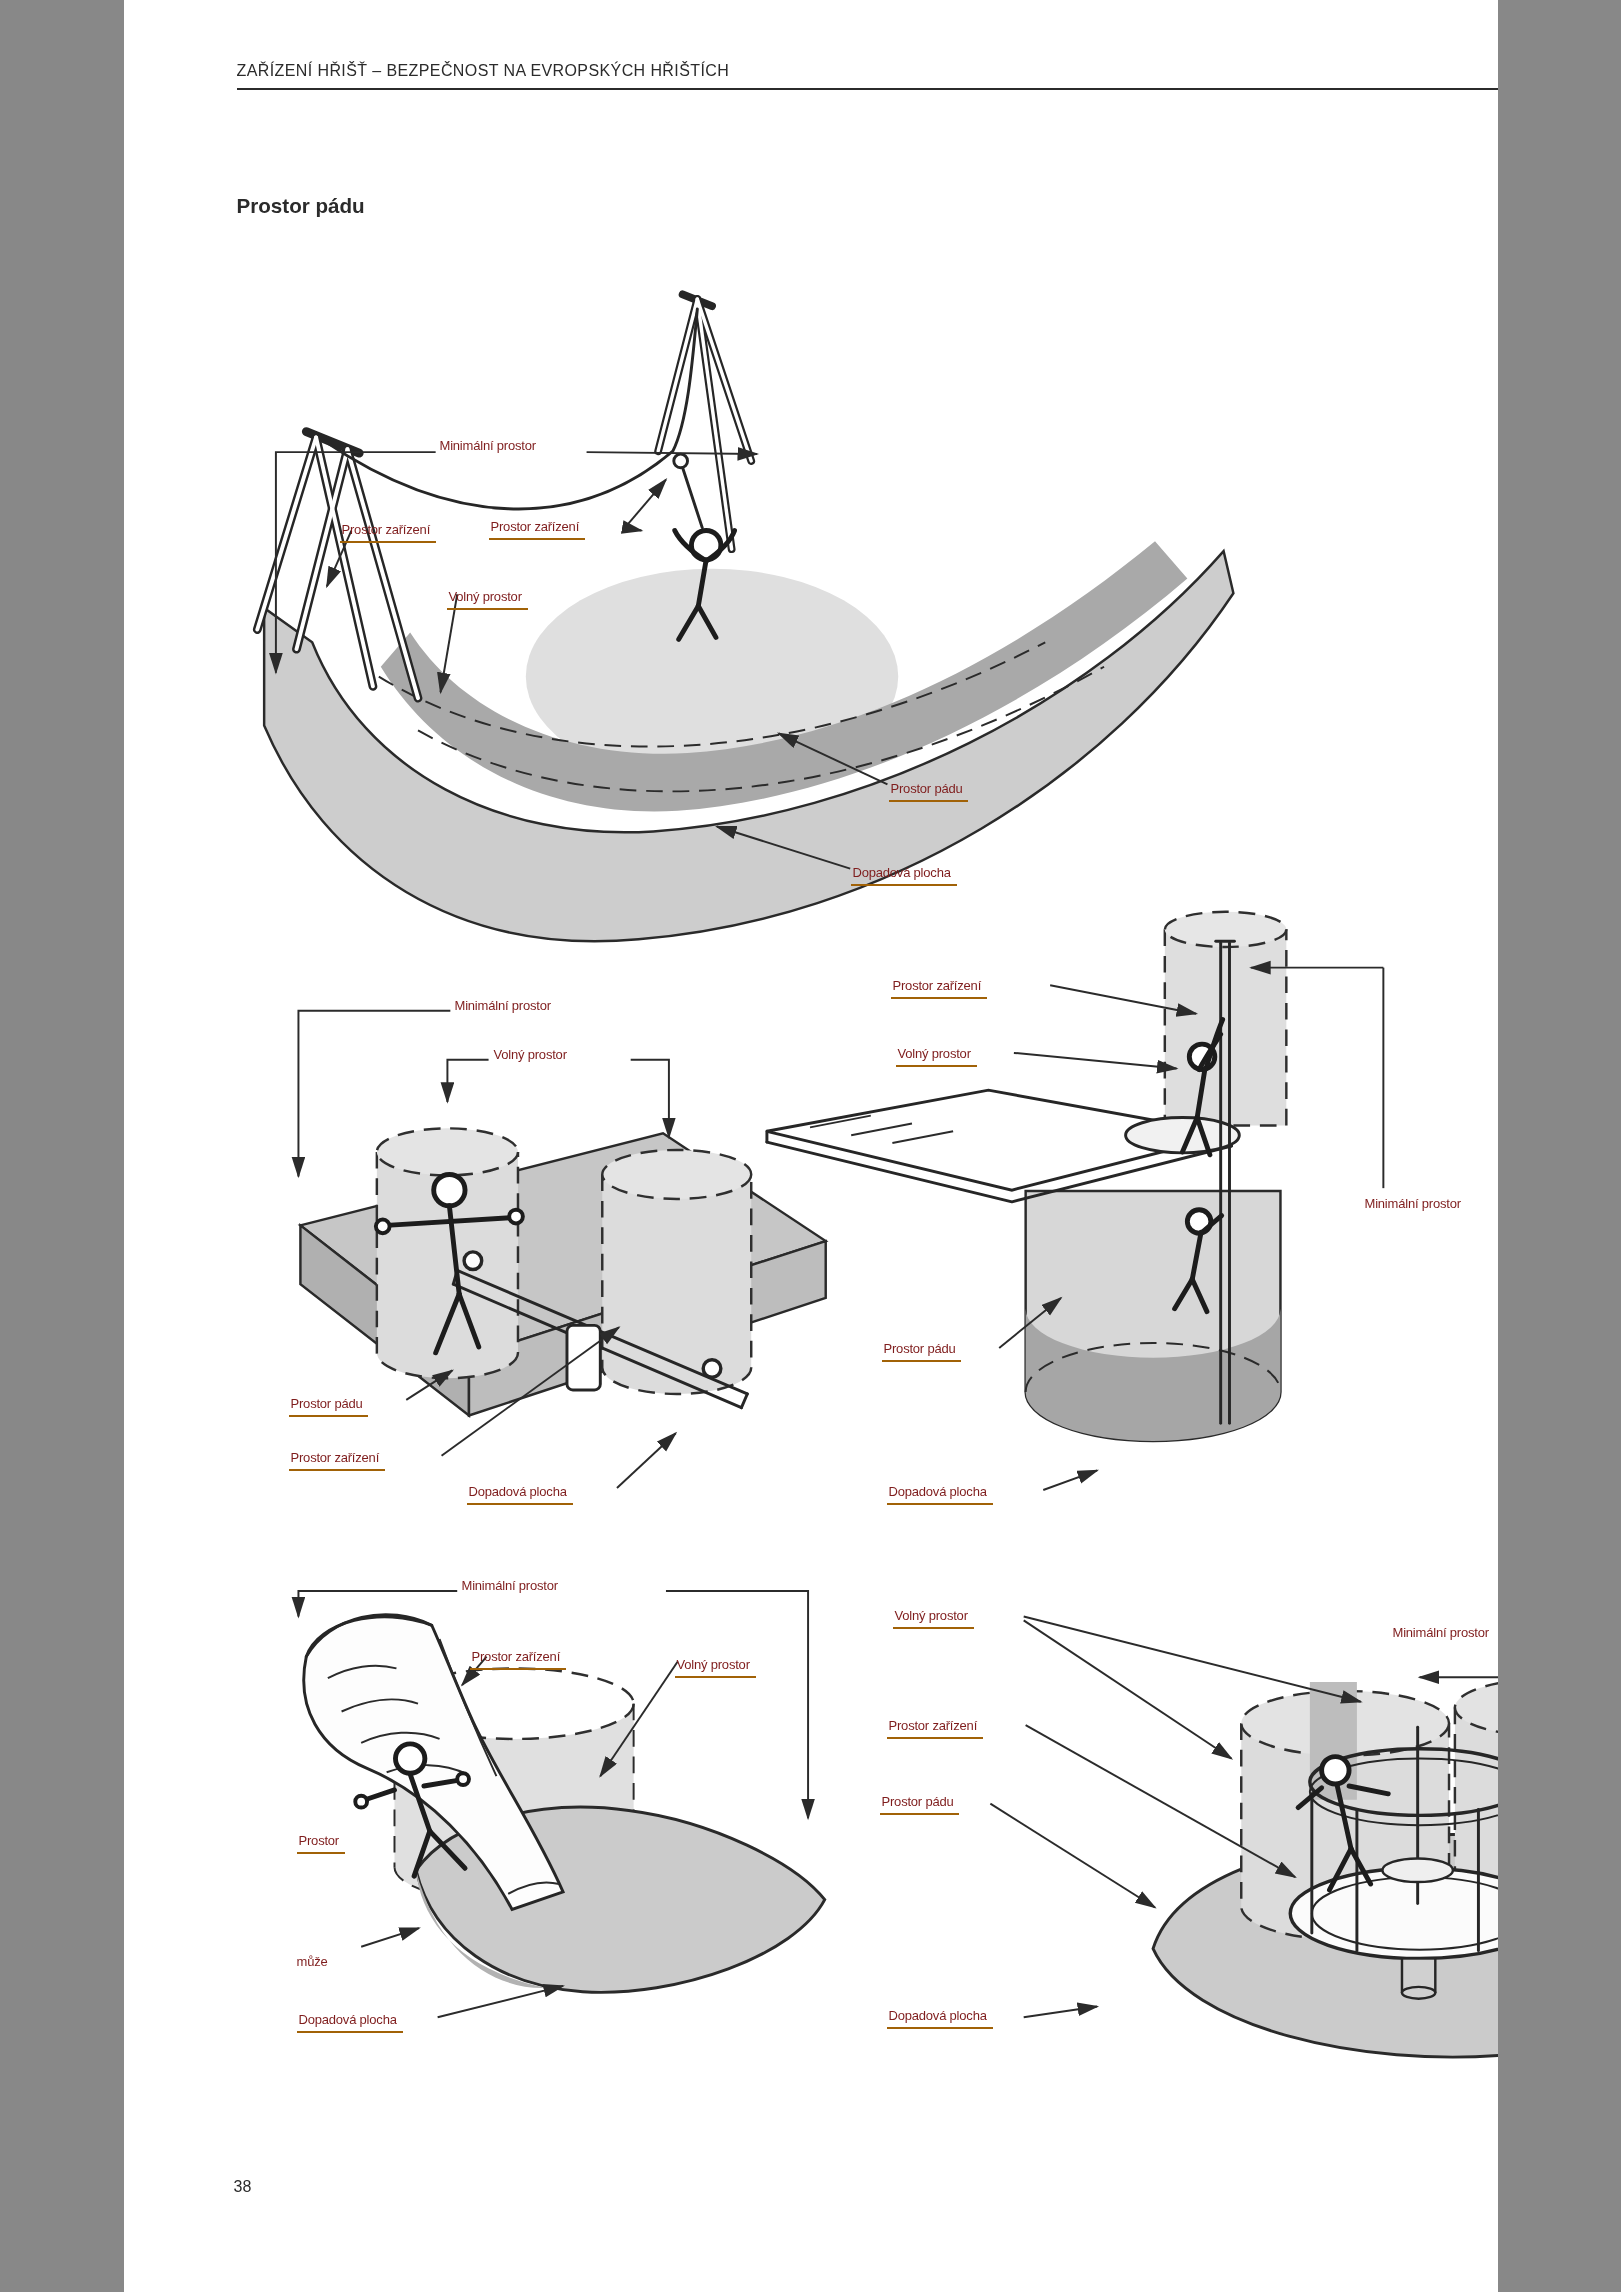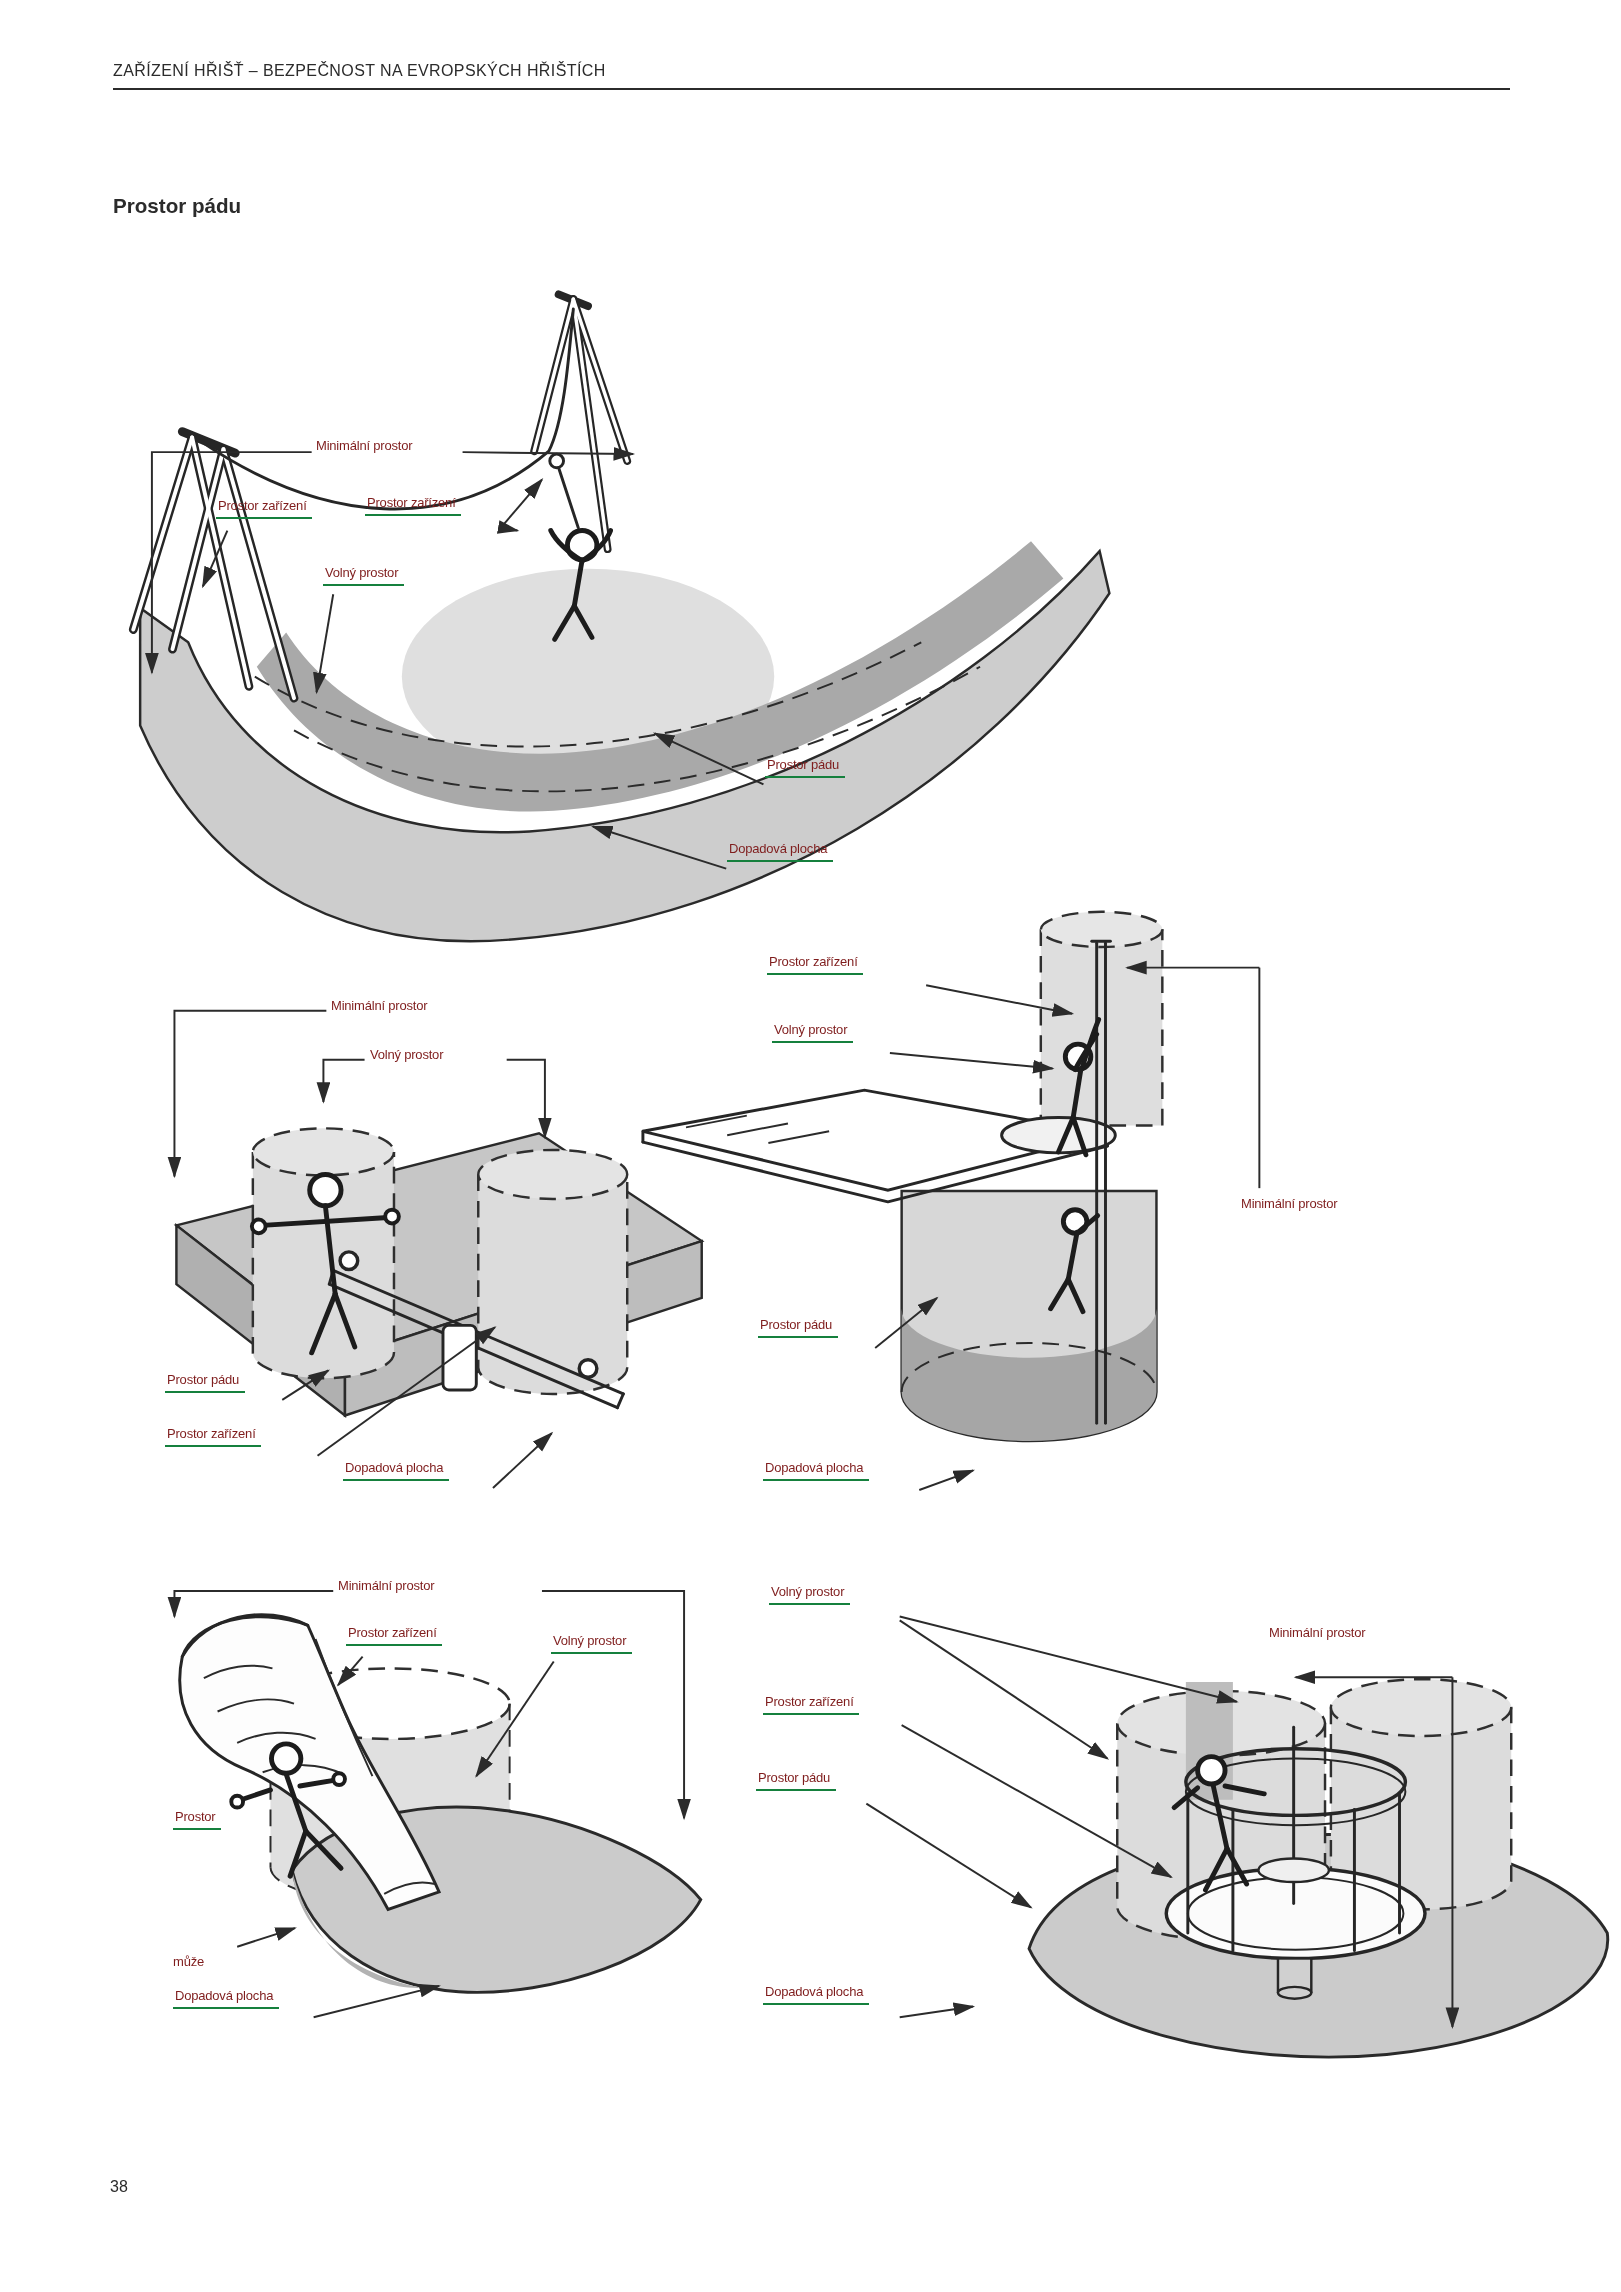--- a/index.html
+++ b/index.html
@@ -1,34 +1,34 @@
 <!DOCTYPE html>
 <html><head>
 <meta charset="utf-8">
 <style>
   html,body{margin:0;padding:0;background:#888;}
   .page{
-    position:relative;width:1621px;height:2293px;margin:0 auto;
+    position:relative;width:1374px;height:2293px;margin:0 auto;
     background:#ffffff;overflow:hidden;
     font-family:"Liberation Sans",sans-serif;color:#2b2b2b;
   }
   .hdr{
     position:absolute;left:113px;top:62px;font-size:16px;letter-spacing:0.4px;
     color:#2b2b2b;white-space:nowrap;
   }
   .hdr-rule{position:absolute;left:113px;top:88px;width:1397px;border-top:2px solid #2b2b2b;}
   .sec-title{position:absolute;left:113px;top:194px;font-size:20.6px;font-weight:bold;white-space:nowrap;}
   .body-line{position:absolute;left:113px;font-size:20.6px;letter-spacing:0.2px;word-spacing:4.9px;white-space:nowrap;}
   .bl1{top:238px;} .bl2{top:271px;}
   .pageno{position:absolute;left:110px;top:2178px;font-size:16px;}
   .lbl{
     position:absolute;font-size:13px;letter-spacing:-0.2px;line-height:1.25;
     color:#7f1d1d;white-space:nowrap;background:transparent;
   }
-  .lbl.u{border-bottom:2px solid #15803d;padding:0 5.9px 2.9px 2px;}
+  .lbl.u{border-bottom:2px solid #a16207;padding:0 5.9px 2.9px 2px;margin-top:24px;}
   svg.art{position:absolute;left:0;top:0;}
   .ln{fill:none;stroke:#2b2b2b;stroke-width:2;}
   .sk{fill:none;stroke:#262626;stroke-width:3;stroke-linejoin:round;stroke-linecap:round;}
   .fig{fill:none;stroke:#1c1c1c;stroke-width:5;stroke-linecap:round;stroke-linejoin:round;}
   .dash{stroke-dasharray:17 10;}
 </style>
 </head>
 <body>
 
 <div class="page">

